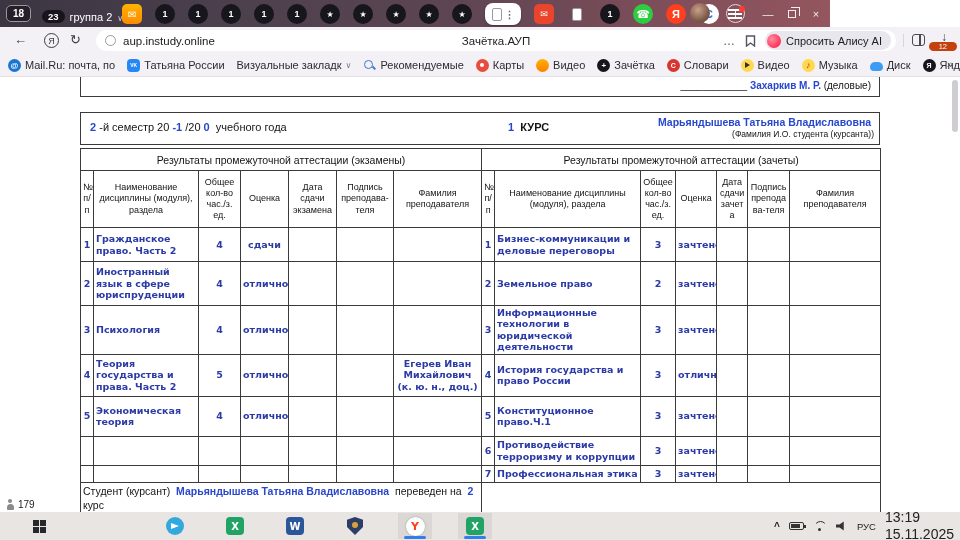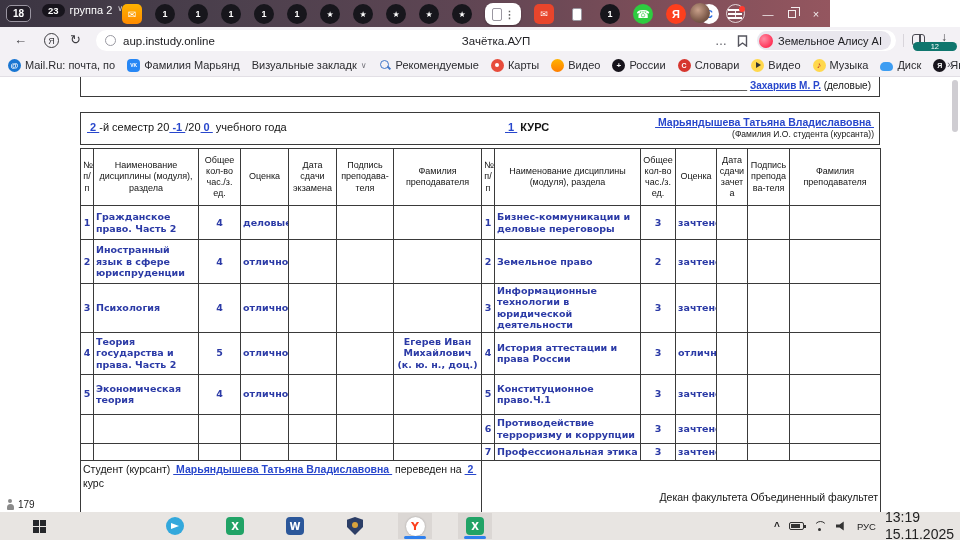--- a/index.html
+++ b/index.html
@@ -4,21 +4,21 @@
 <style>
   *{box-sizing:border-box;margin:0;padding:0}
   body{font-family:"Liberation Sans",sans-serif}
   #screen{position:relative;width:960px;height:540px;overflow:hidden;background:#fff}
 
   
   #tabbar{position:absolute;top:0;left:0;width:830px;height:27px;
     background:linear-gradient(90deg,#3b3542 0%,#4c404d 28%,#5e4553 55%,#7e4e59 80%,#94565f 100%)}
   #tab-badge{position:absolute;left:6px;top:5px;width:25px;height:17px;background:#241f29;border:1.5px solid #9a95a1;
     border-radius:5px;color:#fff;font-size:10px;font-weight:bold;display:flex;align-items:center;justify-content:center}
-  #tabgroup{position:absolute;left:42px;top:4px;height:19px;display:flex;align-items:flex-start;gap:5px;color:#fff;font-size:11px}
+  #tabgroup{position:absolute;left:42px;top:4px;height:19px;display:flex;align-items:flex-end;gap:5px;color:#fff;font-size:11px}
   #tabgroup .cnt{background:#17141c;border-radius:7px;padding:1px 6px;font-size:9.5px;font-weight:bold}
   #tabgroup .chev{font-size:8px;opacity:.75}
   #tabstrip{position:absolute;left:122px;top:3px;height:22px;display:flex;align-items:center;gap:13px}
   .fav{width:20px;height:20px;border-radius:50%;display:flex;align-items:center;justify-content:center;
     font-size:10px;color:#fff;flex:0 0 auto;cursor:default}
   .f-one{background:#17161c;font-size:9px;font-weight:bold}
   .f-star{background:#17161c;font-size:8px}
   .f-mail{background:linear-gradient(#ffb300,#ff8a00);border-radius:5px;font-size:10px}
   .f-redsq{background:#e8452c;border-radius:5px;font-size:9px}
   .f-wa{background:#2ecc40;font-size:11px}
@@ -52,22 +52,22 @@
   #page-title{position:absolute;left:0;right:0;text-align:center;font-size:11.5px;color:#202024;pointer-events:none}
   #ob-right{position:absolute;right:5px;top:0;height:21px;display:flex;align-items:center;gap:9px}
   #alice-btn{height:19px;border-radius:10px;background:#e9e7ee;display:flex;align-items:center;gap:5px;padding:0 9px 0 2px}
   #alice-ico{width:14px;height:14px;border-radius:50%;background:radial-gradient(circle at 35% 35%,#ff8da4,#ff3358 70%)}
   #alice-btn span{font-size:11px;color:#202024;white-space:nowrap}
   #ob-more{font-size:12px;color:#55555e;letter-spacing:1px}
   #ext-divider{position:absolute;left:903px;top:7px;width:1px;height:13px;background:#d8d5db}
   #tiles-btn{position:absolute;left:912px;top:7px;width:13px;height:12px;border:1.5px solid #4a4a52;border-radius:3px}
   #tiles-btn::after{content:"";position:absolute;left:6px;top:0;bottom:0;width:1.5px;background:#4a4a52}
   #dl-btn{position:absolute;left:936px;top:3px;width:16px;height:18px;color:#3c3c40;font-size:12px;font-weight:bold;text-align:center}
-  #dl-badge{position:absolute;right:-5px;bottom:-3px;background:#0f766e;color:#fff;font-size:7.5px;font-weight:normal;
-    border-radius:7px;padding:1px 18px;line-height:1}
+  #dl-badge{position:absolute;right:-5px;bottom:-3px;background:#c2410c;color:#fff;font-size:7.5px;font-weight:normal;
+    border-radius:7px;padding:1px 10px;line-height:1}
 
   
   #bookmarks{position:absolute;top:54px;left:0;width:960px;height:23px;background:#f3f1f5;border-bottom:1px solid #e2dfe5;
     display:flex;align-items:center;padding-left:8px;gap:12px;overflow:hidden}
   .bm{display:flex;align-items:center;gap:4px;font-size:11px;color:#2c2c30;white-space:nowrap;flex:none}
   .bic{width:13px;height:13px;border-radius:50%;display:flex;align-items:center;justify-content:center;
     color:#fff;font-size:8px;font-weight:bold;flex:none;position:relative}
   .b-mailru{background:#1976d2}
   .b-vk{background:#2787f5;border-radius:4px;font-size:5px}
   .b-search{background:transparent}
@@ -81,21 +81,21 @@
   .b-play{background:#ffd84d}
   .b-play::after{content:"";border-left:5px solid #333;border-top:3px solid transparent;border-bottom:3px solid transparent;margin-left:1px}
   .b-music{background:#ffd84d;color:#c0392b;font-size:9px}
   .b-cloud{background:#3d9df2;border-radius:5px 5px 4px 4px;height:9px;margin-top:2px}
   .b-yab{background:#17141c;font-size:7px}
   .bm .chev{font-size:8px;color:#77777e}
   #bm-overflow{position:absolute;right:7px;top:4px;font-size:11px;color:#55555e}
 
   
   #content{position:absolute;top:77px;left:0;width:960px;height:435px;background:#fff}
-  .lnk{color:#2847cc;font-weight:bold;text-decoration:underline}
+  .lnk{color:#2847cc;font-weight:bold;}
   .bk{font-weight:bold}
   #topbox{position:absolute;left:80px;top:0;width:800px;height:20px;border:1.5px solid #3a3a3a;border-top:none;
     font-size:10px;color:#141414;text-align:right;padding:3px 8px 0 0;white-space:pre-wrap}
   #headbox{position:absolute;left:80px;top:35px;width:800px;height:33px;border:1.5px solid #3a3a3a}
   #sem-line{position:absolute;left:6px;top:8px;font-size:11px;color:#141414;white-space:pre-wrap}
   #course-line{position:absolute;left:424px;top:8px;font-size:11px;color:#141414;white-space:pre-wrap}
   #stud-block{position:absolute;right:5px;top:3px;text-align:right}
   #stud-name{font-size:10.5px;white-space:pre-wrap}
   #stud-cap{font-size:8.5px;color:#141414;margin-top:1px}
 
@@ -201,57 +201,57 @@
       <span id="protect-icon"></span>
       <span id="url">aup.instudy.online</span>
       <span id="page-title">Зачётка.АУП</span>
       <span id="ob-right">
         <span id="ob-more">…</span>
         <svg width="11" height="12">
             <path d="M1.5 1h8v10l-4-3-4 3z" fill="none" stroke="#55555e" stroke-width="1.4"></path>
           </svg>
         <span id="alice-btn">
           <span id="alice-ico"></span>
-          <span>Земельное Алису AI</span>
+          <span>Спросить Алису AI</span>
         </span>
       </span>
     </div>
     <span id="ext-divider"></span>
     <span id="tiles-btn"></span>
     <span id="dl-btn"><span>↓</span><span id="dl-badge">12</span></span>
   </div>
 
   <div id="bookmarks">
       <span class="bm">
         <span class="bic b-mailru">@</span>
         <span>Mail.Ru: почта, по</span>
       </span>
       <span class="bm">
         <span class="bic b-vk">VK</span>
-        <span>Фамилия Марьянд</span>
+        <span>Татьяна России</span>
       </span>
       <span class="bm">
         <span>Визуальные закладк</span>
         <span class="chev">∨</span>
       </span>
       <span class="bm">
         <span class="bic b-search"></span>
         <span>Рекомендуемые</span>
       </span>
       <span class="bm">
         <span class="bic b-pin"></span>
         <span>Карты</span>
       </span>
       <span class="bm">
         <span class="bic b-market"></span>
         <span>Видео</span>
       </span>
       <span class="bm">
         <span class="bic b-newsplus">+</span>
-        <span>России</span>
+        <span>Зачётка</span>
       </span>
       <span class="bm">
         <span class="bic b-dict">С</span>
         <span>Словари</span>
       </span>
       <span class="bm">
         <span class="bic b-play"></span>
         <span>Видео</span>
       </span>
       <span class="bm">
@@ -292,20 +292,24 @@
           <col style="width: 88px;">
           <col style="width: 13px;">
           <col style="width: 146px;">
           <col style="width: 35px;">
           <col style="width: 41px;">
           <col style="width: 31px;">
           <col style="width: 42px;">
           <col style="width: 91px;">
         </colgroup>
       <thead id="gt-head">
+          <tr style="height: 22px;">
+            <th class="sect" colspan="7">Результаты промежуточной аттестации (экзамены)</th>
+            <th class="sect" colspan="7">Результаты промежуточной аттестации (зачеты)</th>
+          </tr>
           <tr style="height: 57px;">
             <th class="colh">№ п/п</th>
             <th class="colh">Наименование дисциплины (модуля), раздела</th>
             <th class="colh">Общее кол-во час./з. ед.</th>
             <th class="colh">Оценка</th>
             <th class="colh">Дата сдачи экзамена</th>
             <th class="colh">Подпись преподава-теля</th>
             <th class="colh">Фамилия преподавателя</th>
             <th class="colh">№ п/п</th>
             <th class="colh">Наименование дисциплины (модуля), раздела</th>
@@ -314,21 +318,21 @@
             <th class="colh">Дата сдачи зачета</th>
             <th class="colh">Подпись преподава-теля</th>
             <th class="colh">Фамилия преподавателя</th>
           </tr>
         </thead>
       <tbody id="gt-body">
           <tr style="height: 34px;">
             <td class="dt c-num">1</td>
             <td class="dt c-name">Гражданское право. Часть 2</td>
             <td class="dt c-hours">4</td>
-            <td class="dt c-grade">деловые</td>
+            <td class="dt c-grade">сдачи</td>
             <td class="dt c-date"></td>
             <td class="dt c-sign"></td>
             <td class="dt c-teach"></td>
             <td class="dt c-num">1</td>
             <td class="dt c-name">Бизнес-коммуникации и деловые переговоры</td>
             <td class="dt c-hours">3</td>
             <td class="dt c-grade">зачтено</td>
             <td class="dt c-date"></td>
             <td class="dt c-sign"></td>
             <td class="dt c-teach"></td>
@@ -367,21 +371,21 @@
           </tr>
           <tr style="height: 42px;">
             <td class="dt c-num">4</td>
             <td class="dt c-name">Теория государства и права. Часть 2</td>
             <td class="dt c-hours">5</td>
             <td class="dt c-grade">отлично</td>
             <td class="dt c-date"></td>
             <td class="dt c-sign"></td>
             <td class="dt c-teach">Егерев Иван Михайлович (к. ю. н., доц.)</td>
             <td class="dt c-num">4</td>
-            <td class="dt c-name">История аттестации и права России</td>
+            <td class="dt c-name">История государства и право России</td>
             <td class="dt c-hours">3</td>
             <td class="dt c-grade">отлично</td>
             <td class="dt c-date"></td>
             <td class="dt c-sign"></td>
             <td class="dt c-teach"></td>
           </tr>
           <tr style="height: 40px;">
             <td class="dt c-num">5</td>
             <td class="dt c-name">Экономическая теория</td>
             <td class="dt c-hours">4</td>

